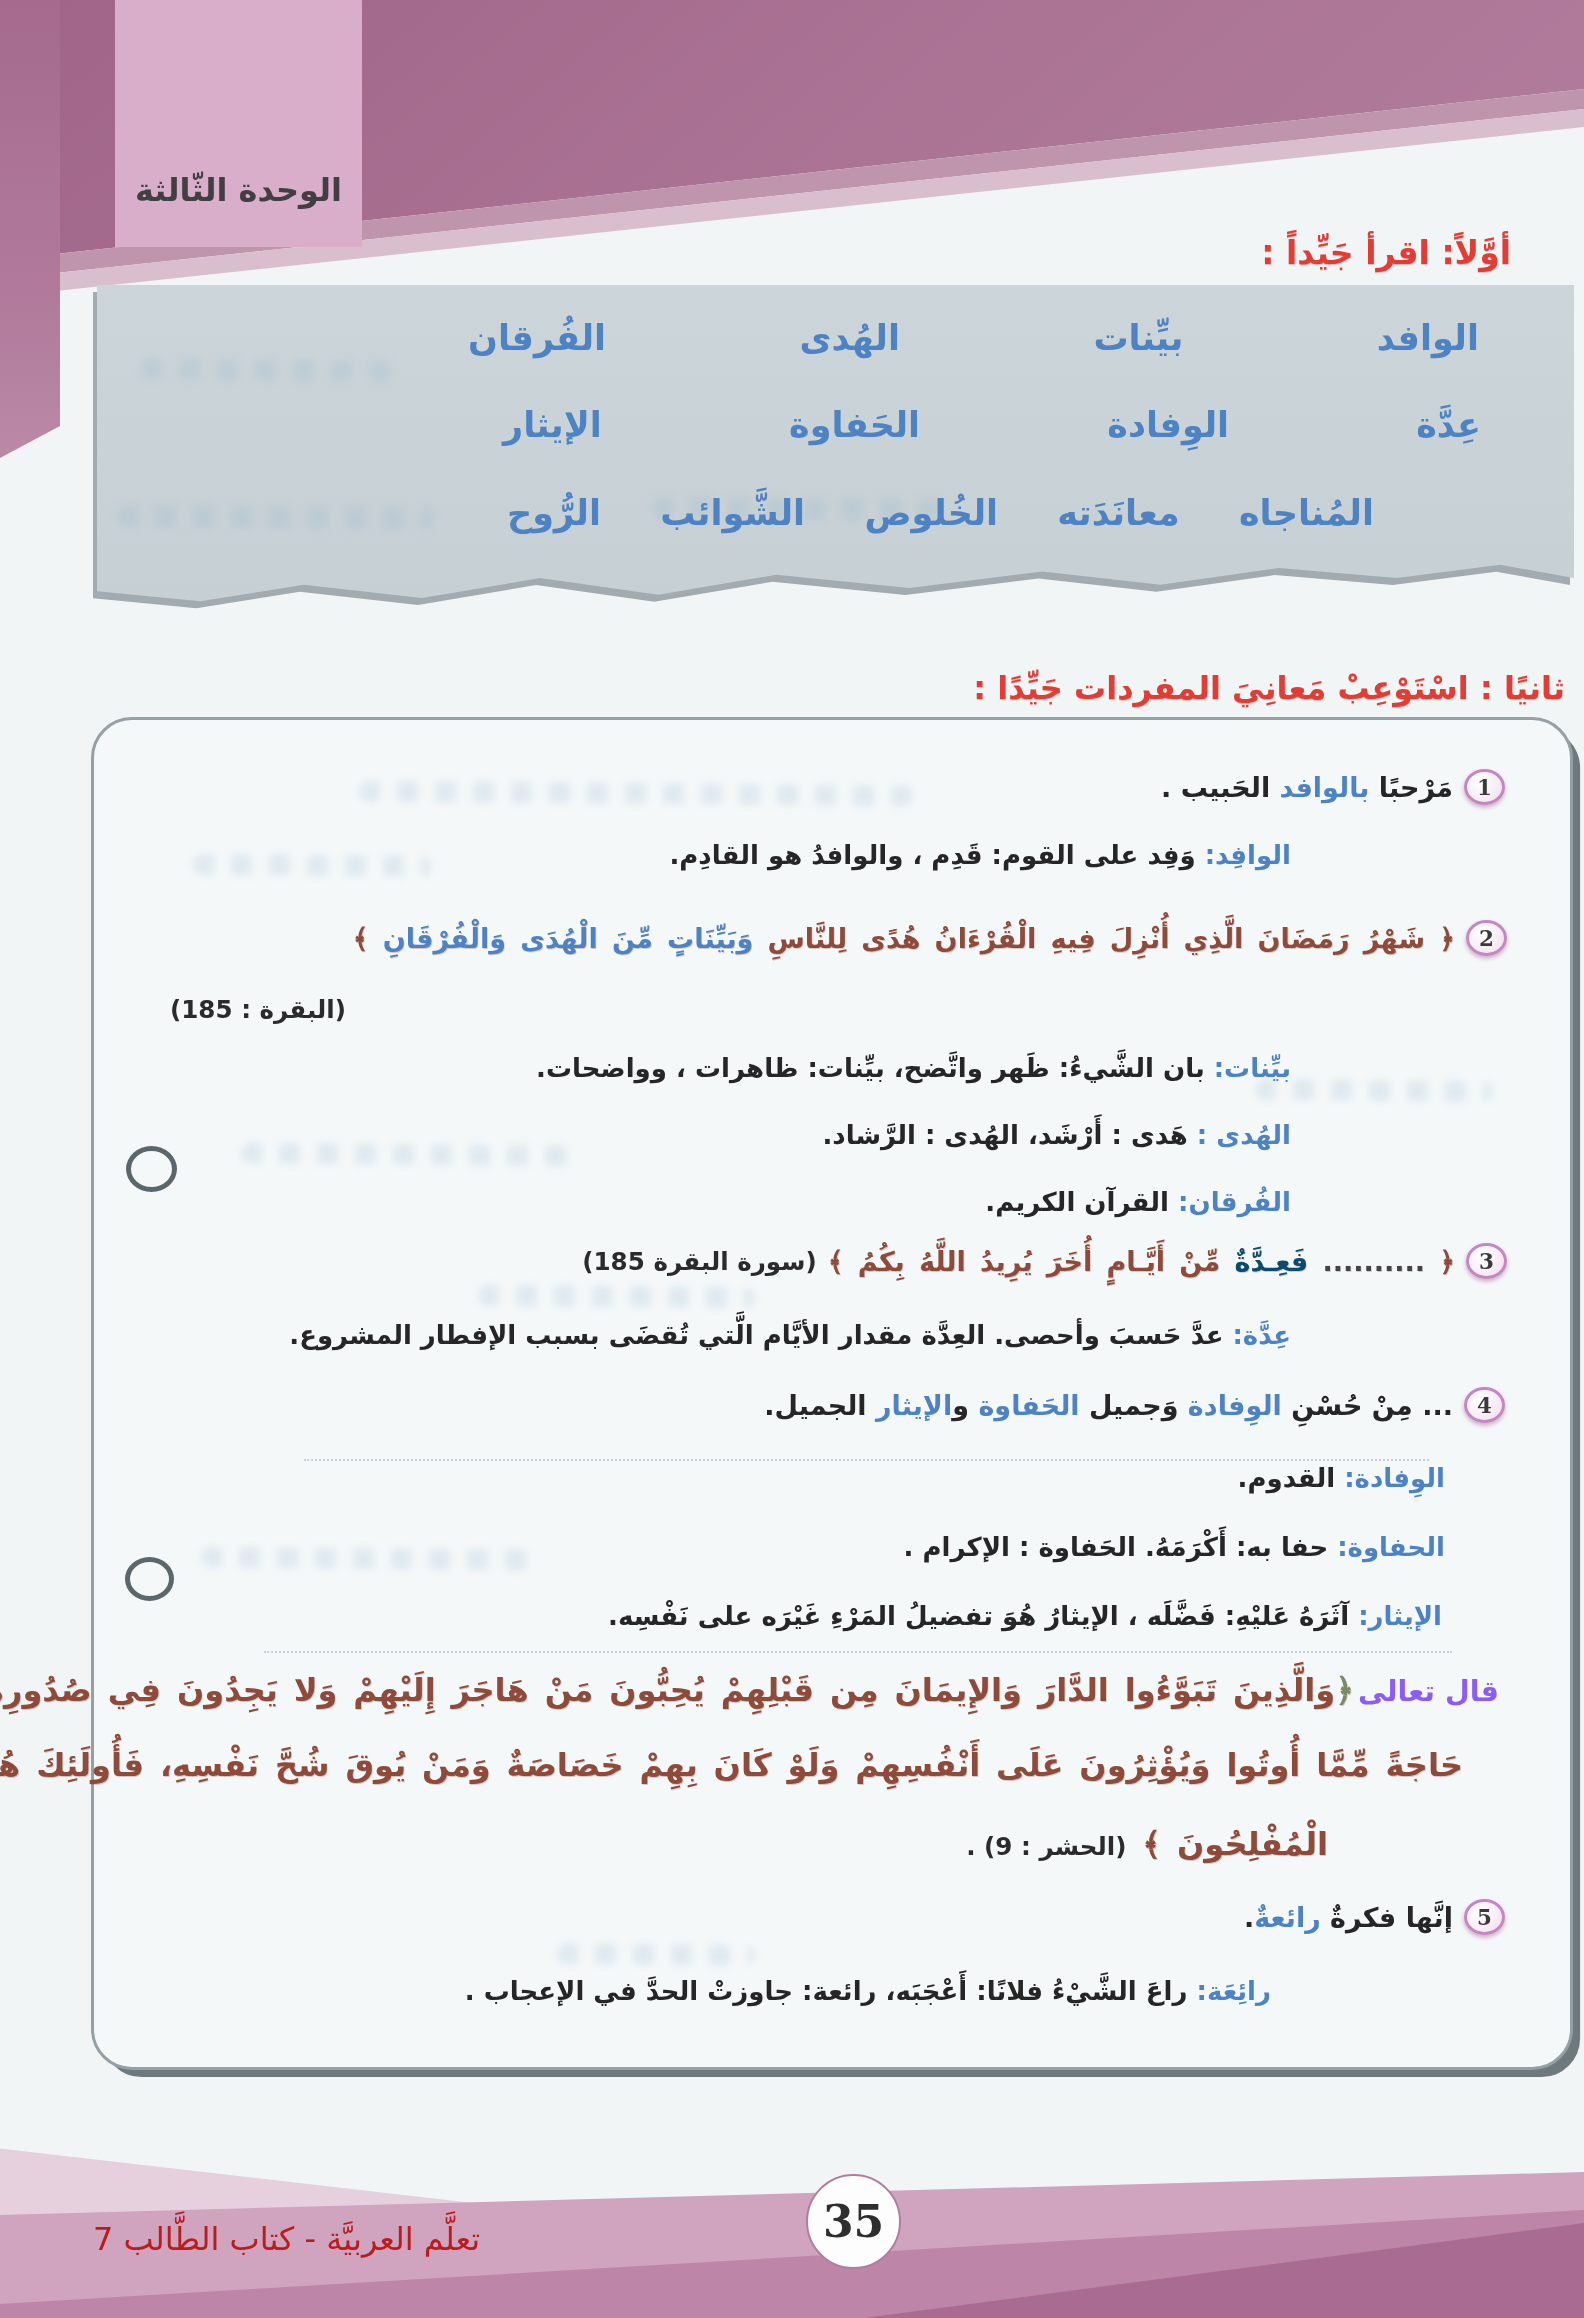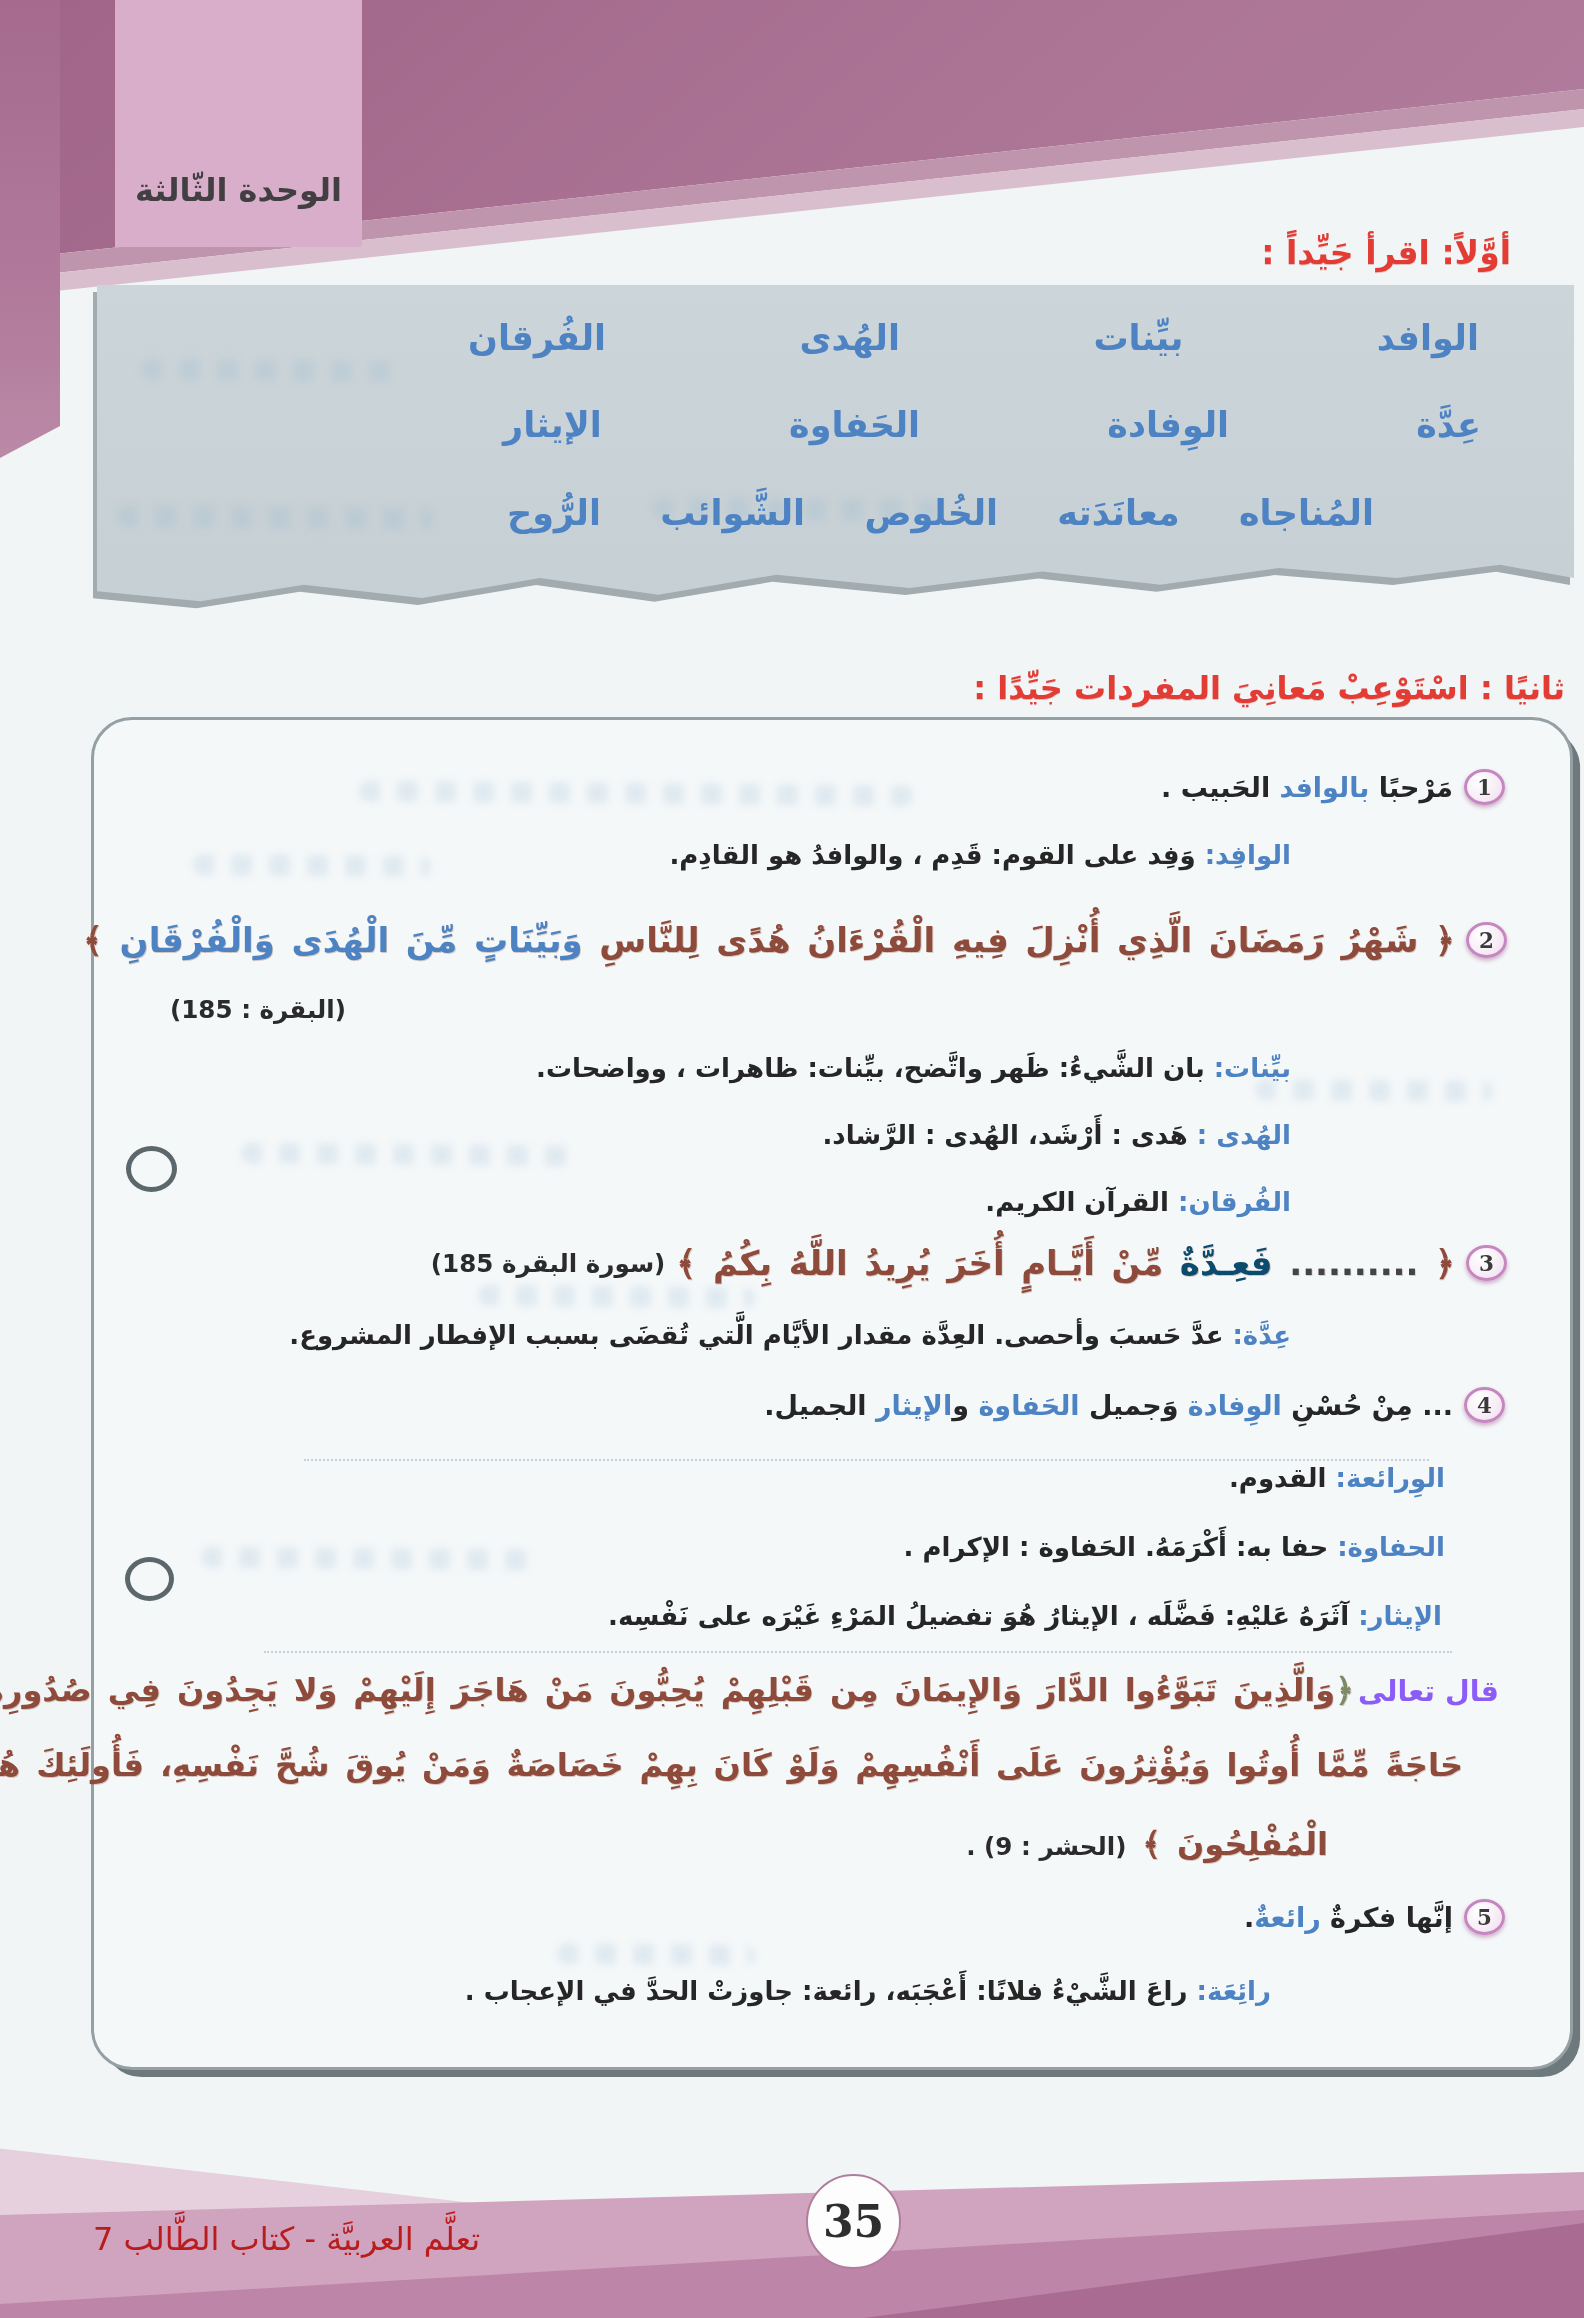--- a/index.html
+++ b/index.html
@@ -55,21 +55,21 @@
     background:radial-gradient(circle at 35% 30%, #ffffff 0%, #f7ecf6 60%, #eedbec 100%);
     border:3.2px solid #c687c0; box-shadow:0 2.4px 4px rgba(150,80,140,.45);
     display:flex; align-items:center; justify-content:center;
     font-family:"DejaVu Serif", serif; font-size:21.4px; font-weight:bold; color:#3a3a3a; }
   .itext { font-size:27px; font-weight:bold; color:#262626; }
   .blue { color:#4d82c3; }
   .pink { color:#0c4a6e; }
   .def { position:absolute; direction:rtl; font-size:26px; font-weight:bold; color:#262626;
     white-space:nowrap; }
   .def .term { color:#4d82c3; }
-  .quran { font-size:34px; font-weight:bold; color:#8e4a3a; word-spacing:4.8px;
+  .quran { font-size:27px; font-weight:bold; color:#8e4a3a; word-spacing:4.8px;
     text-shadow:0.8px 0.8px 0 rgba(120,60,40,.25); }
   .quran .qblue { color:#4d82c3; }
   .qsource { font-size:24.6px; font-weight:bold; color:#2b2b2b; }
   .qline { position:absolute; direction:rtl; white-space:nowrap; }
   .qintro { font-size:28.5px; font-weight:bold; color:#8b5cf6; }
 
   
   .ghost { position:absolute; height:20.6px; border-radius:9.5px; opacity:.38;
     background:repeating-linear-gradient(90deg, rgba(140,180,205,.55) 0 20.6px,
       rgba(140,180,205,0) 20.6px 38px); filter:blur(4px); transform:rotate(.5deg); }
@@ -186,21 +186,21 @@
     <div class="def" style="top:600px; right:279px;">
       <span class="term">عِدَّة:</span><span> عدَّ حَسبَ وأحصى. العِدَّة مقدار الأيَّام الَّتي تُقضَى بسبب الإفطار المشروع.</span>
     </div>
 
     <div class="item" style="top:667px; right:65px;">
       <span class="badge">4</span>
       <span class="itext"><span>... مِنْ حُسْنِ </span><span class="blue">الوِفادة</span><span> وَجميل </span><span class="blue">الحَفاوة</span><span> و</span><span class="blue">الإيثار</span><span> الجميل.</span></span>
     </div>
 
     <div class="def" style="top:743px; right:125px;">
-      <span class="term">الوِرائعة:</span><span> القدوم.</span>
+      <span class="term">الوِفادة:</span><span> القدوم.</span>
     </div>
     <div class="def" style="top:812px; right:125px;">
       <span class="term">الحفاوة:</span><span> حفا به: أَكْرَمَهُ. الحَفاوة : الإكرام .</span>
     </div>
     <div class="def" style="top:881px; right:128px;">
       <span class="term">الإيثار:</span><span> آثَرَهُ عَليْهِ: فَضَّلَه ، الإيثارُ هُوَ تفضيلُ المَرْءِ غَيْرَه على نَفْسِه.</span>
     </div>
 
     <div class="qline" style="top:951px; right:71px;">
       <span class="qintro">قال تعالى</span>

